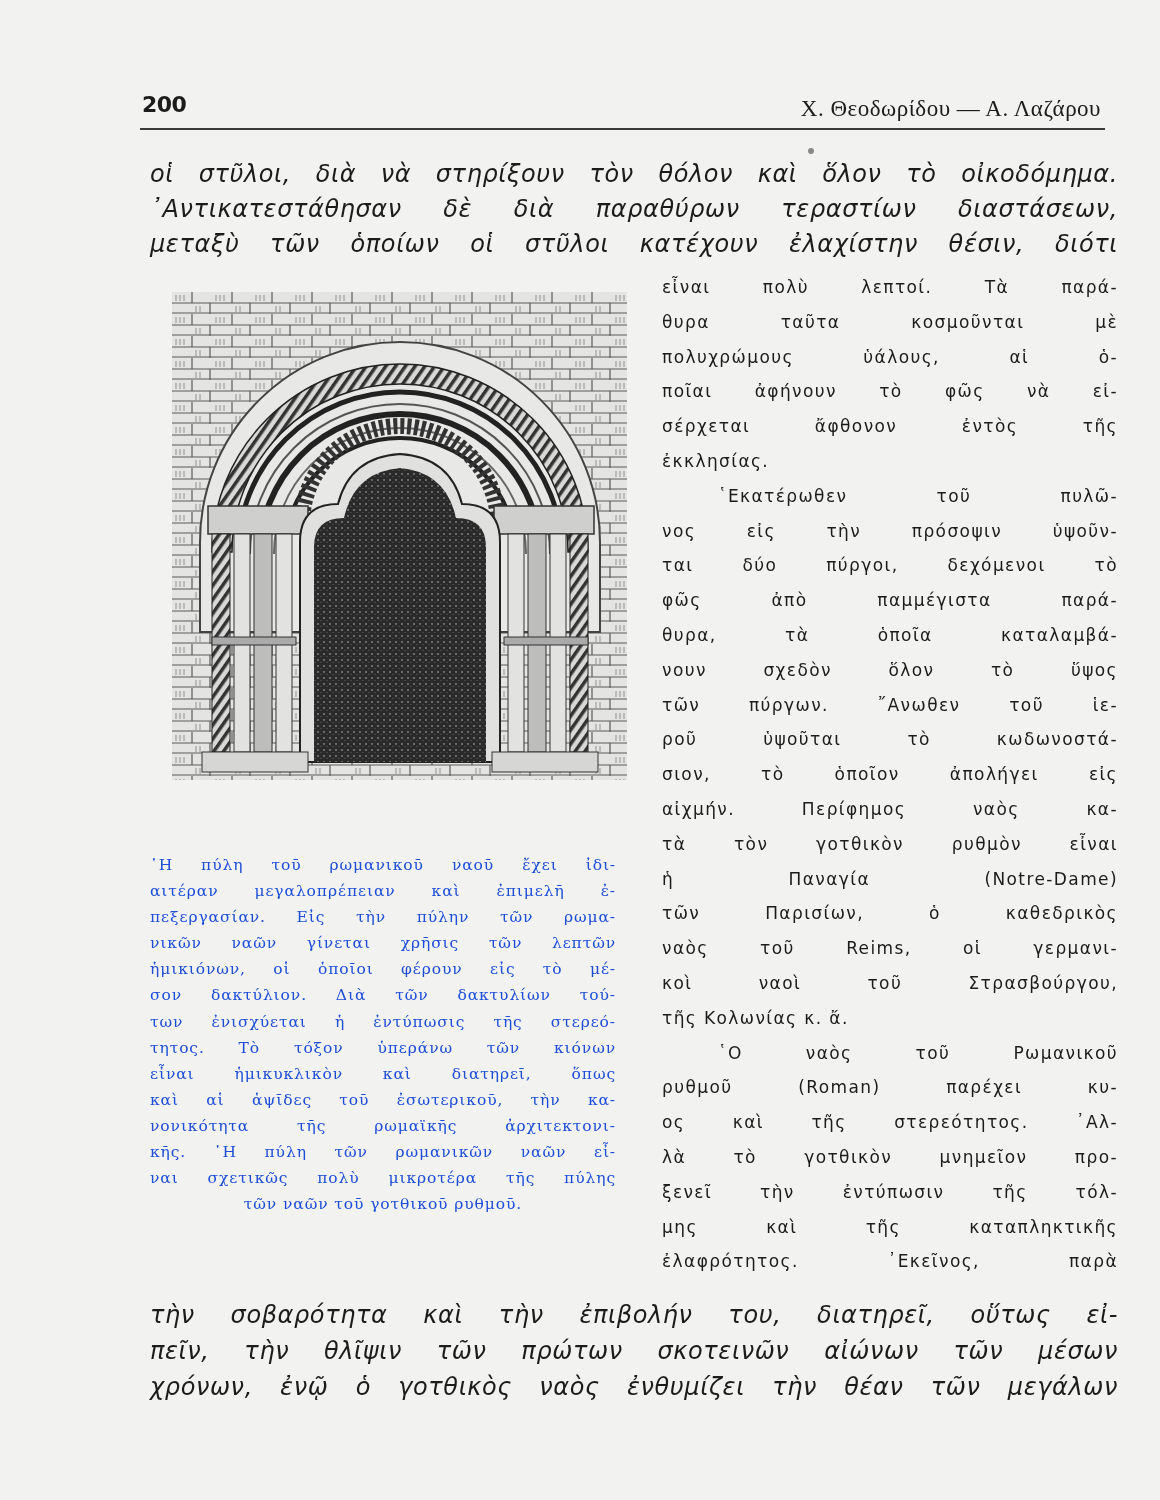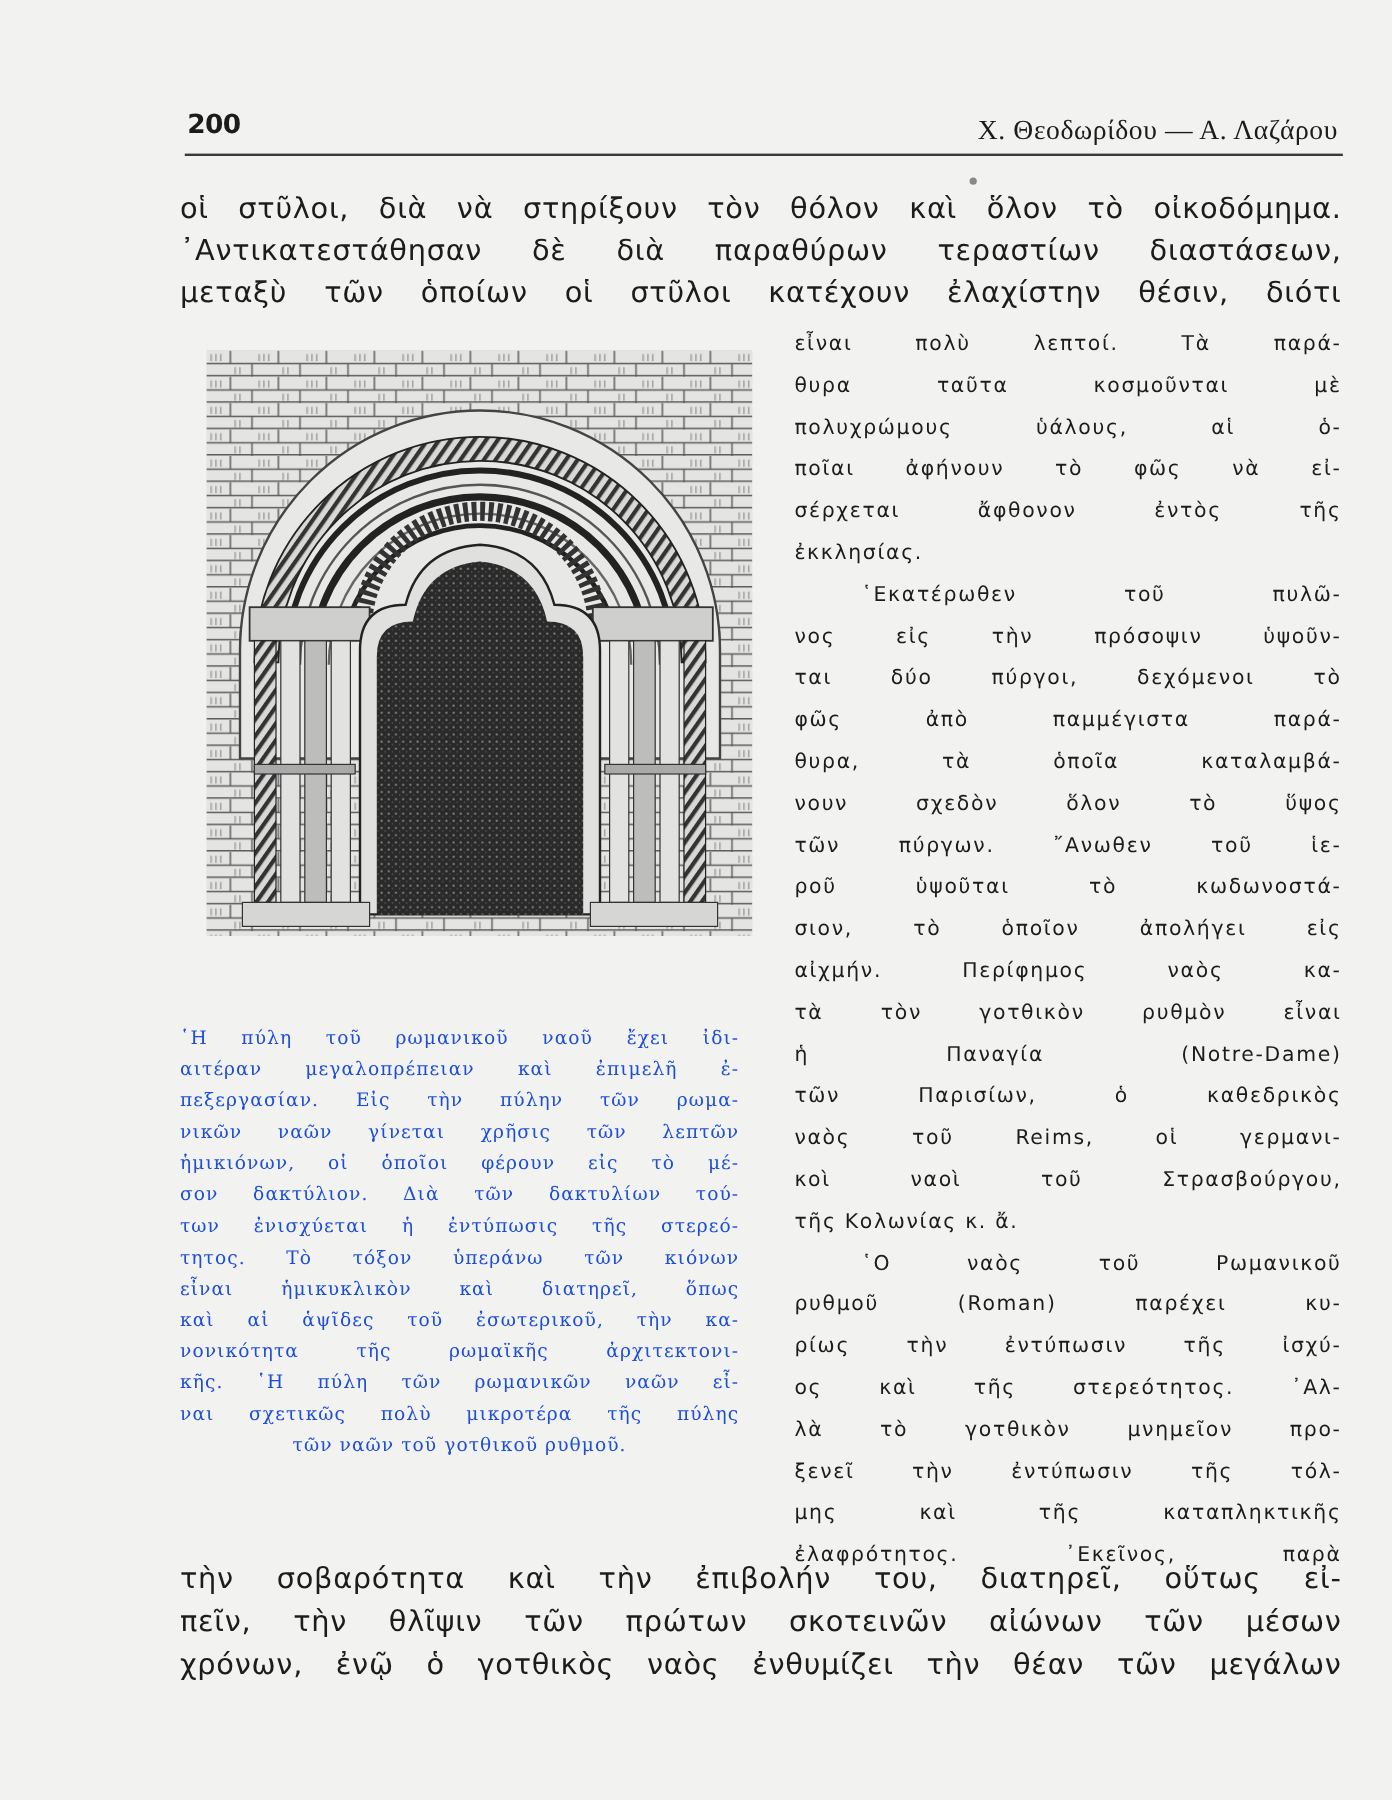--- a/index.html
+++ b/index.html
@@ -2,37 +2,37 @@
 <html><head>
 <meta charset="utf-8">
 <style>
   html, body { margin: 0; padding: 0; }
   body {
     width: 1160px; height: 1500px; background: #f2f2f0; position: relative; overflow: hidden;
     color: #1c1c1c;
   }
   .page { position: absolute; inset: 0; }
   .header {
-    position: absolute; left: 154px; top: 92px; width: 965px; height: 36px;
+    position: absolute; left: 140px; top: 92px; width: 965px; height: 36px;
     border-bottom: 2px solid #3a3a3a;
   }
   .page-num {
     position: absolute; left: 2px; top: 0; font-family: "DejaVu Sans", sans-serif;
     font-weight: bold; font-size: 22px; letter-spacing: -0.5px;
   }
   .running-head {
     position: absolute; right: 4px; top: 4px; font-family: "Liberation Serif", serif;
     font-size: 23px; letter-spacing: 0.5px;
   }
   .dot { position: absolute; left: 808px; top: 148px; width: 6px; height: 6px; border-radius: 50%; background: #888; }
 
   .full-line {
     position: absolute; left: 150px; width: 968px; white-space: nowrap;
     font-family: "DejaVu Sans", sans-serif; font-size: 24px; letter-spacing: 0.6px;
-    text-align: justify; text-align-last: justify;
+    text-align: justify; text-align-last: justify; font-style: italic;
   }
   .right-col {
     position: absolute; left: 662px; top: 270px; width: 456px;
     font-family: "DejaVu Sans", sans-serif; font-size: 17px; letter-spacing: 1.4px;
   }
   .right-col .ln {
     height: 34.8px; line-height: 34.8px; white-space: nowrap;
     text-align: justify; text-align-last: justify;
   }
   .right-col .ln.last { text-align-last: left; }
@@ -91,21 +91,20 @@
       <div class="ln">σιον, τὸ ὁποῖον ἀπολήγει εἰς</div>
       <div class="ln">αἰχμήν. Περίφημος ναὸς κα-</div>
       <div class="ln">τὰ τὸν γοτθικὸν ρυθμὸν εἶναι</div>
       <div class="ln">ἡ Παναγία (Notre-Dame)</div>
       <div class="ln">τῶν Παρισίων, ὁ καθεδρικὸς</div>
       <div class="ln">ναὸς τοῦ Reims, οἱ γερμανι-</div>
       <div class="ln">κοὶ ναοὶ τοῦ Στρασβούργου,</div>
       <div class="ln last">τῆς Κολωνίας κ. ἄ.</div>
       <div class="ln indent">῾Ο ναὸς τοῦ Ρωμανικοῦ</div>
       <div class="ln">ρυθμοῦ (Roman) παρέχει κυ-</div>
-      <div class="ln">ρίως τὴν ἐντύπωσιν τῆς ἰσχύ-</div>
       <div class="ln">ος καὶ τῆς στερεότητος. ᾿Αλ-</div>
       <div class="ln">λὰ τὸ γοτθικὸν μνημεῖον προ-</div>
       <div class="ln">ξενεῖ τὴν ἐντύπωσιν τῆς τόλ-</div>
       <div class="ln">μης καὶ τῆς καταπληκτικῆς</div>
       <div class="ln">ἐλαφρότητος. ᾿Εκεῖνος, παρὰ</div>
     </div>
 
   <div class="figure">
     <svg viewBox="0 0 455 488" preserveAspectRatio="none">
       <defs>

